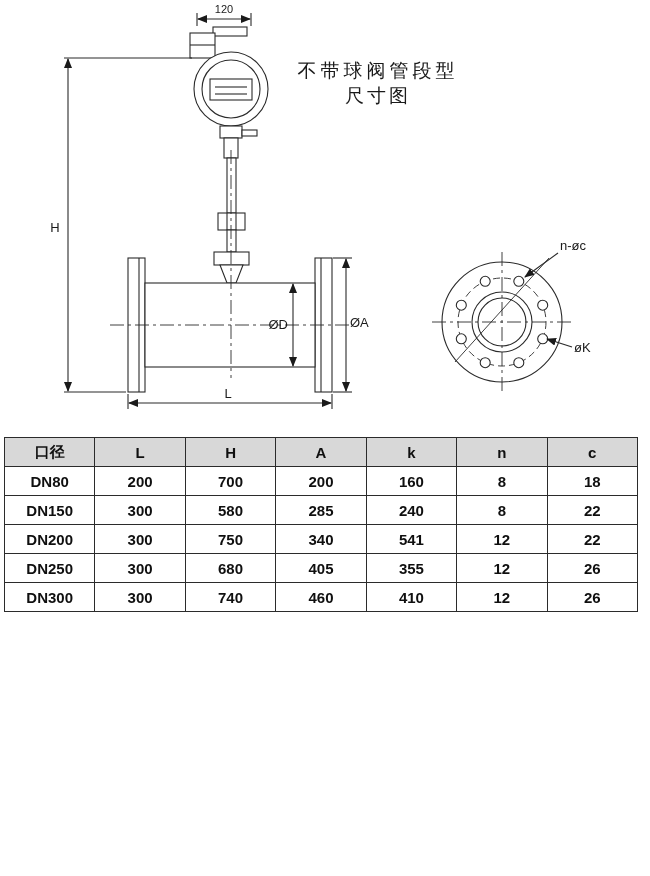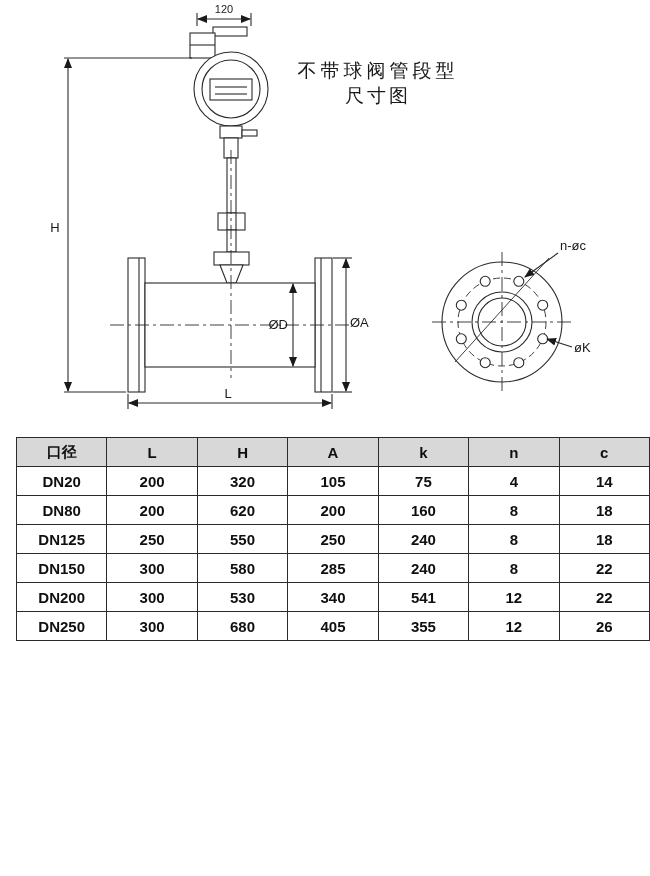--- a/index.html
+++ b/index.html
@@ -4,21 +4,21 @@
 <style>
   html,body{margin:0;padding:0;background:#ffffff;}
   .page{width:650px;height:876px;background:#ffffff;font-family:"Liberation Sans",sans-serif;overflow:hidden;}
   .drawing-area{width:650px;height:437px;position:relative;}
   .drawing-area svg{display:block;}
   svg text{font-family:"Liberation Sans",sans-serif;fill:#1a1a1a;}
   .title-line1{font-size:19px;letter-spacing:4px;}
   .title-line2{font-size:19px;letter-spacing:3px;}
   .dim-label{font-size:13px;}
   .dim-label-small{font-size:11px;}
-  .table-wrap{padding:0 16px;}
+  .table-wrap{padding:0 4px;}
   table.dims{border-collapse:collapse;width:634px;table-layout:fixed;}
   table.dims th,table.dims td{
     border:1px solid #2b2b2b;text-align:center;vertical-align:middle;
     font-weight:bold;font-size:15px;color:#0f0f0f;height:28px;padding:0;
     font-family:"Liberation Sans",sans-serif;
   }
   table.dims th{background:#d8d8d8;}
 </style>
 </head>
 <body>
@@ -146,70 +146,61 @@
           <th>L</th>
           <th>H</th>
           <th>A</th>
           <th>k</th>
           <th>n</th>
           <th>c</th>
         </tr>
       </thead>
       <tbody>
           <tr>
-            <td>DN20</td>
-            <td>200</td>
-            <td>320</td>
-            <td>105</td>
-            <td>75</td>
-            <td>4</td>
-            <td>14</td>
-          </tr>
-          <tr>
             <td>DN80</td>
             <td>200</td>
-            <td>620</td>
+            <td>700</td>
             <td>200</td>
             <td>160</td>
-            <td>8</td>
-            <td>18</td>
-          </tr>
-          <tr>
-            <td>DN125</td>
-            <td>250</td>
-            <td>550</td>
-            <td>250</td>
-            <td>240</td>
             <td>8</td>
             <td>18</td>
           </tr>
           <tr>
             <td>DN150</td>
             <td>300</td>
             <td>580</td>
             <td>285</td>
             <td>240</td>
             <td>8</td>
             <td>22</td>
           </tr>
           <tr>
             <td>DN200</td>
             <td>300</td>
-            <td>530</td>
+            <td>750</td>
             <td>340</td>
             <td>541</td>
             <td>12</td>
             <td>22</td>
           </tr>
           <tr>
             <td>DN250</td>
             <td>300</td>
             <td>680</td>
             <td>405</td>
             <td>355</td>
             <td>12</td>
             <td>26</td>
           </tr>
+          <tr>
+            <td>DN300</td>
+            <td>300</td>
+            <td>740</td>
+            <td>460</td>
+            <td>410</td>
+            <td>12</td>
+            <td>26</td>
+          </tr>
         </tbody>
     </table>
   </div>
 
 </div>
 
 </body></html>

